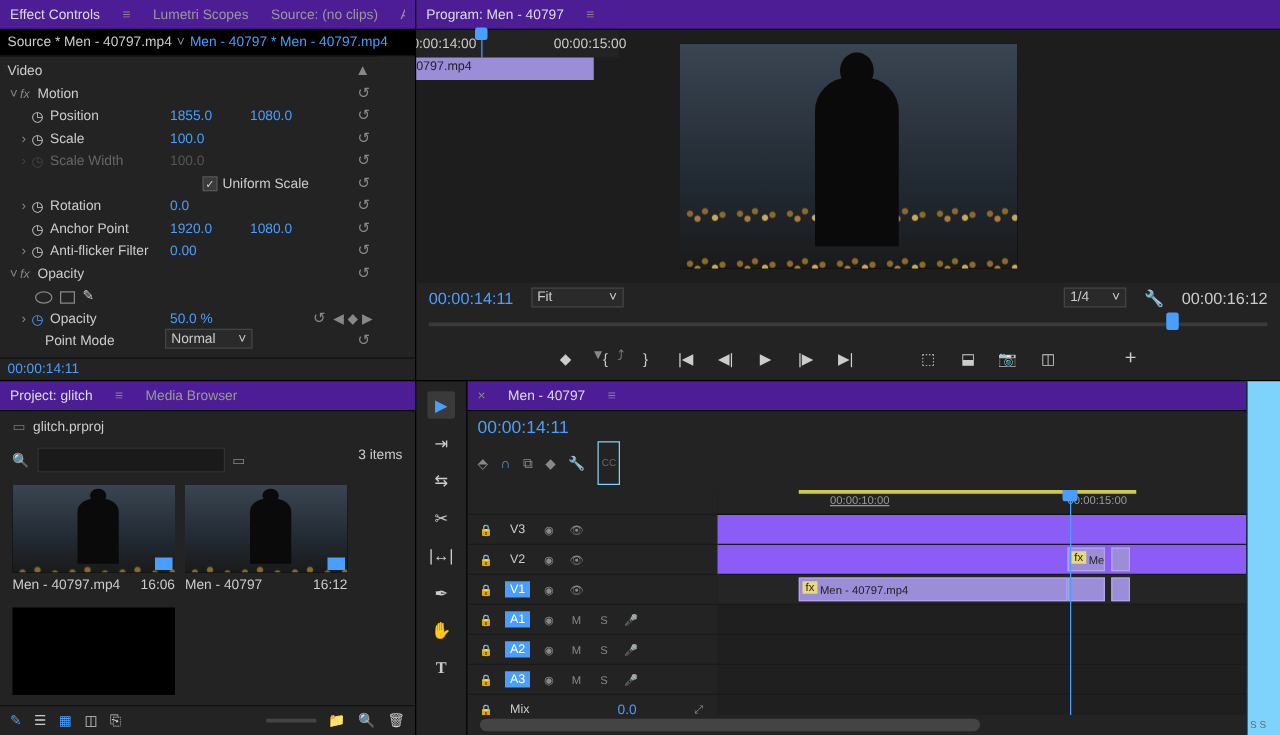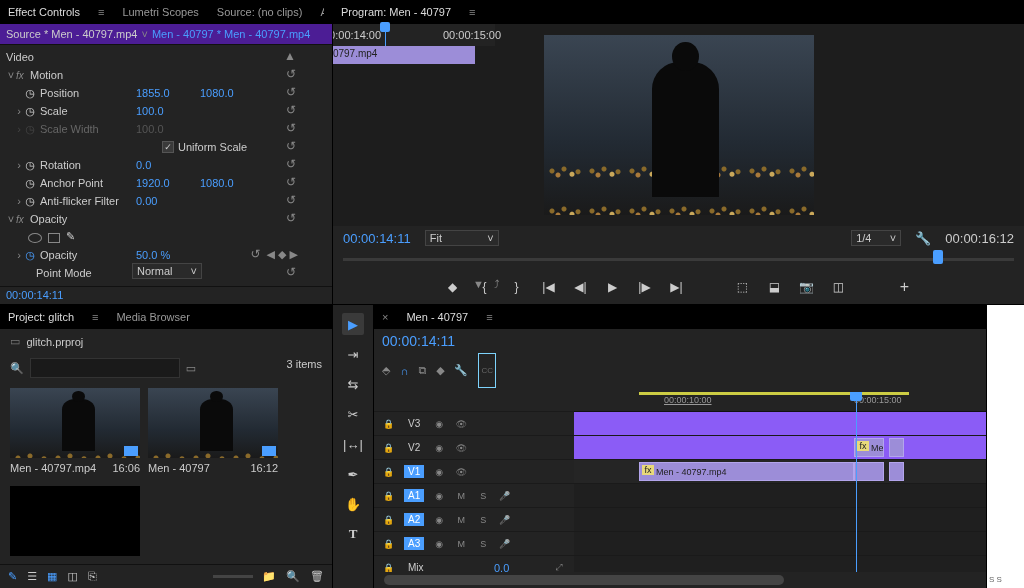--- a/index.html
+++ b/index.html
@@ -1,22 +1,22 @@
 <!DOCTYPE html>
 <html><head>
 <meta charset="utf-8">
 <style>
 *{margin:0;padding:0;box-sizing:border-box;font-family:Arial,sans-serif;font-size:11px;color:#ccc;user-select:none}
 body{background:#1a1a1a;width:1024px;height:588px;overflow:hidden}
 .app{display:grid;grid-template-columns:332px 40px 1fr;grid-template-rows:304px 1fr;width:100%;height:100%;gap:1px;background:#000}
 .panel{background:#232323;display:flex;flex-direction:column;overflow:hidden}
-.tabs{display:flex;background:#000000;height:24px;align-items:center;gap:18px;padding:0 8px;border-bottom:1px solid #000}
+.tabs{display:flex;background:#4c1d95;height:24px;align-items:center;gap:18px;padding:0 8px;border-bottom:1px solid #000}
 .tab{color:#999;cursor:pointer;white-space:nowrap}
 .tab.active{color:#ddd}
-.fx-path{display:flex;align-items:flex-start;padding:4px 6px;background:#4c1d95;border-bottom:1px solid #111}
+.fx-path{display:flex;align-items:flex-start;padding:4px 6px;background:#000000;border-bottom:1px solid #111}
 .lnk{color:#4a9eff;cursor:pointer}
 .fx-body{flex:1;display:flex;overflow:hidden}
 .fx-props{width:302px;overflow-y:auto}
 .fx-tl{flex:1;background:#232323;position:relative}
 .row{display:flex;align-items:flex-end;height:18px;padding-left:6px}
 .chev{width:10px;text-align:center;color:#888;cursor:pointer}
 .fxlbl{width:10px;font-style:italic;color:#888;font-size:10px}
 .sw{width:12px;height:12px;cursor:pointer;display:inline-flex;align-items:center;justify-content:center}
 .pname{flex:0 0 100px;padding-left:4px}
 .pname.dim{color:#666}
@@ -431,15 +431,15 @@
    <div class="tl-track aud"></div>
    <div class="tl-play" id="tlplay" style="left: 282px;"></div>
   </div>
  </div>
  <div class="tl-scroll">
   <div class="tl-thumb" style="left:10px;width:400px"></div>
  </div>
 </div>
 </div>
 
-<div style="position:absolute;right:0;top:305px;width:38px;bottom:0;background:#ffffff;border-left:1px solid #000">
+<div style="position:absolute;right:0;top:305px;width:27px;bottom:0;background:#7dd3fc;border-left:1px solid #000">
  <div style="position:absolute;bottom:4px;left:2px;color:#666;font-size:8px">S S</div>
 </div>
 
 </body></html>

